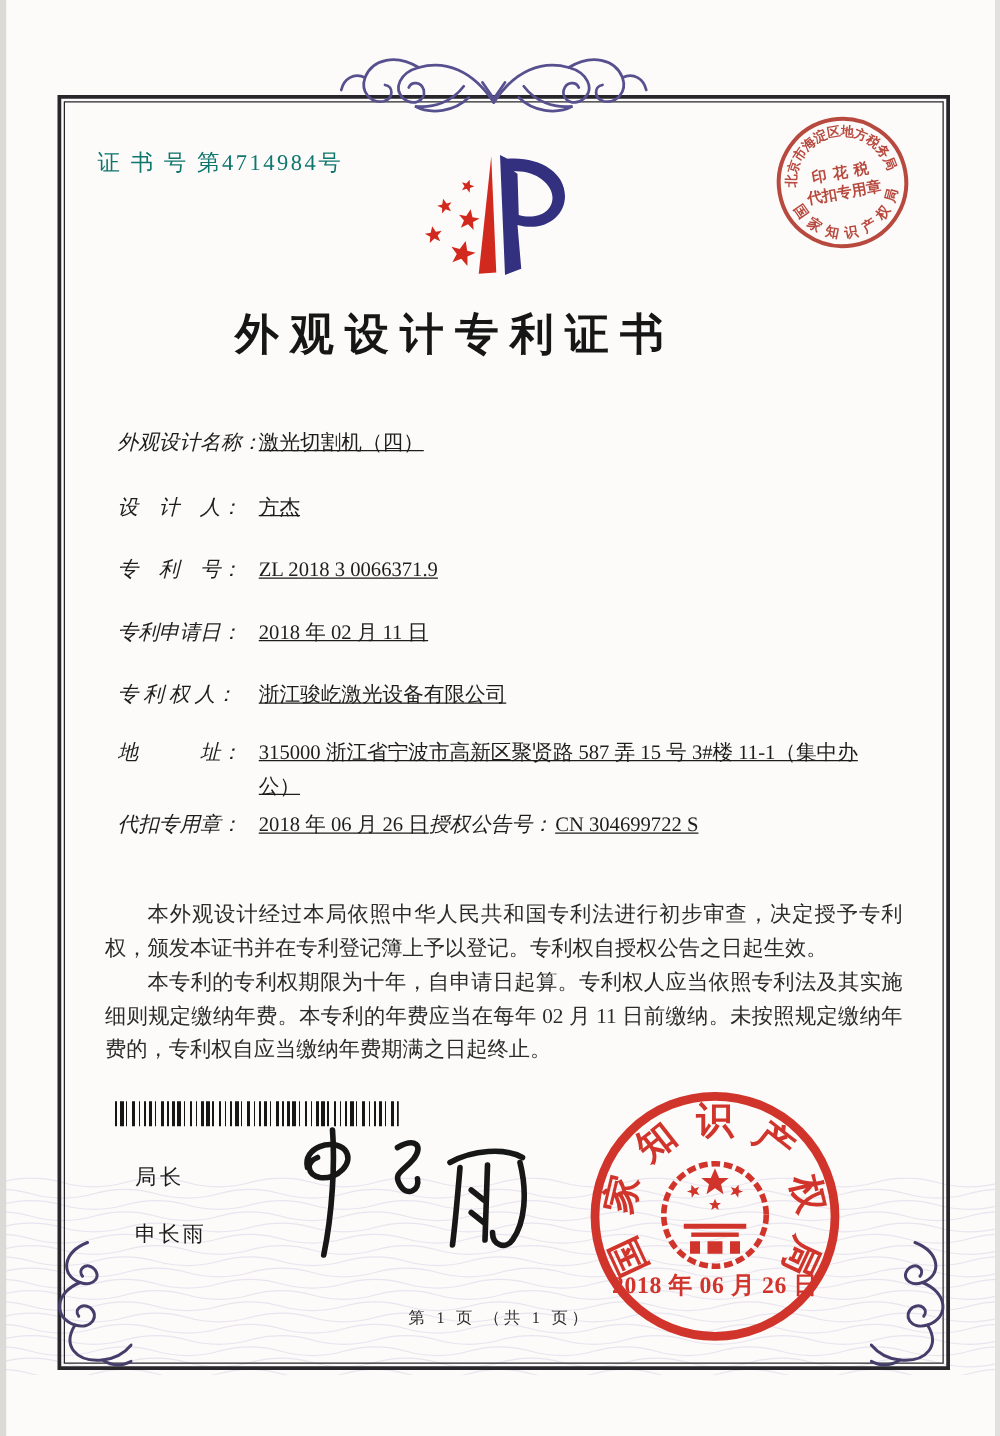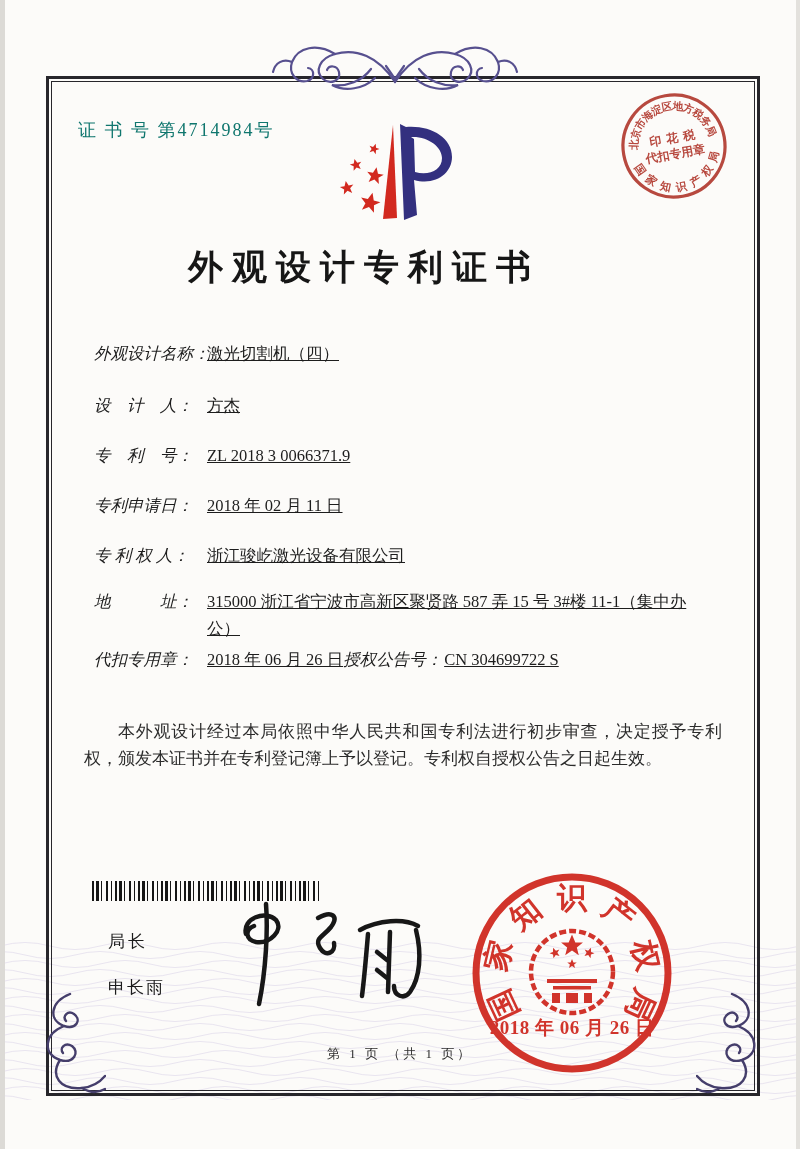--- a/index.html
+++ b/index.html
@@ -194,20 +194,21 @@
       <span class="val">2018 年 06 月 26 日</span>
       <span class="pair2">
         <span class="lbl">授权公告号：</span>
         <span class="val">CN 304699722 S</span>
       </span>
     </div>
   </div>
 
   <div class="paras">
     <p>本外观设计经过本局依照中华人民共和国专利法进行初步审查，决定授予专利权，颁发本证书并在专利登记簿上予以登记。专利权自授权公告之日起生效。</p>
+    <p>本专利的专利权期限为十年，自申请日起算。专利权人应当依照专利法及其实施细则规定缴纳年费。本专利的年费应当在每年 02 月 11 日前缴纳。未按照规定缴纳年费的，专利权自应当缴纳年费期满之日起终止。</p>
   </div>
 
   <div class="barcode"></div>
 
   <div class="director">
     <div class="t">局长</div>
     <div class="n">申长雨</div>
   </div>
 
   <svg id="signature" viewBox="0 0 210 112">

